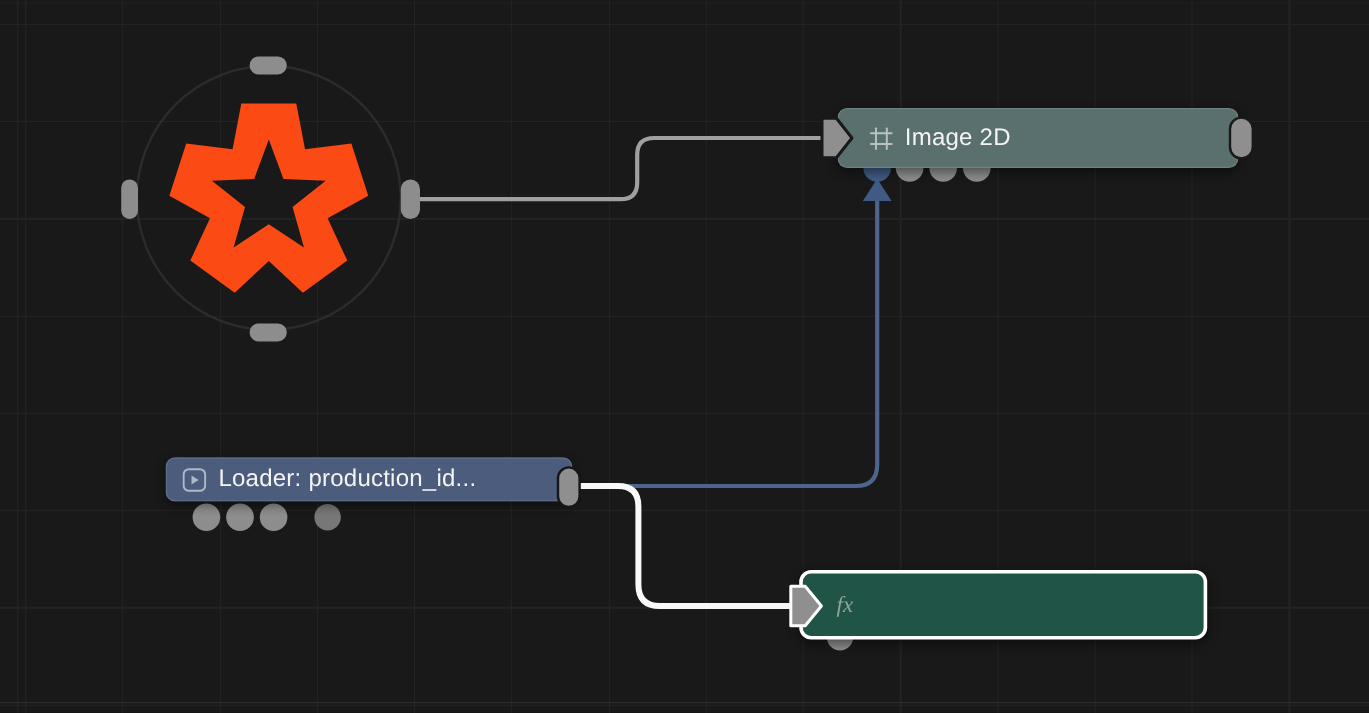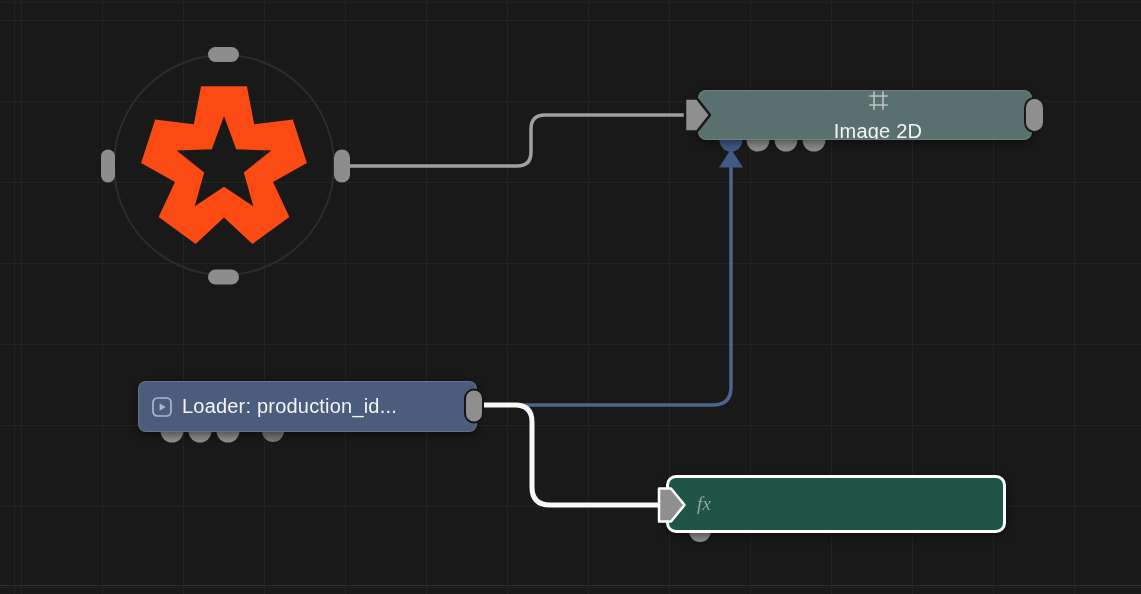--- a/index.html
+++ b/index.html
@@ -26,24 +26,24 @@
     box-sizing:border-box;
     color:#f4f4f4;font-size:20px;letter-spacing:.2px;
     box-shadow:0 3px 9px rgba(0,0,0,.45);
     white-space:nowrap;
   }
   .node .icon{display:flex;align-items:flex-start;flex:0 0 auto;}
   .node .label{overflow:hidden;text-overflow:ellipsis;}
   .node-image2d{
     left:698px;top:90px;width:334px;height:50px;
     background:#5a706e;border:1px solid rgba(255,255,255,.12);
-    border-radius:8px;padding-left:26px;gap:10px;flex-direction:column;
+    border-radius:8px;padding-left:26px;gap:10px;
   }
   .node-loader{
-    left:138px;top:381px;width:339px;height:51px;
+    left:138px;top:381px;width:339px;height:37px;
     background:#4c5c7d;border:1px solid rgba(255,255,255,.14);
     border-radius:8px;padding-left:13px;gap:10px;
   }
   .node-cc{
     left:666px;top:475px;width:340px;height:58px;
     background:#205446;border:3px solid #ffffff;
     border-radius:10px;padding-left:27px;gap:12px;
   }
   .fx-text{font-family:"Liberation Serif", serif;font-style:italic;}
 </style>

